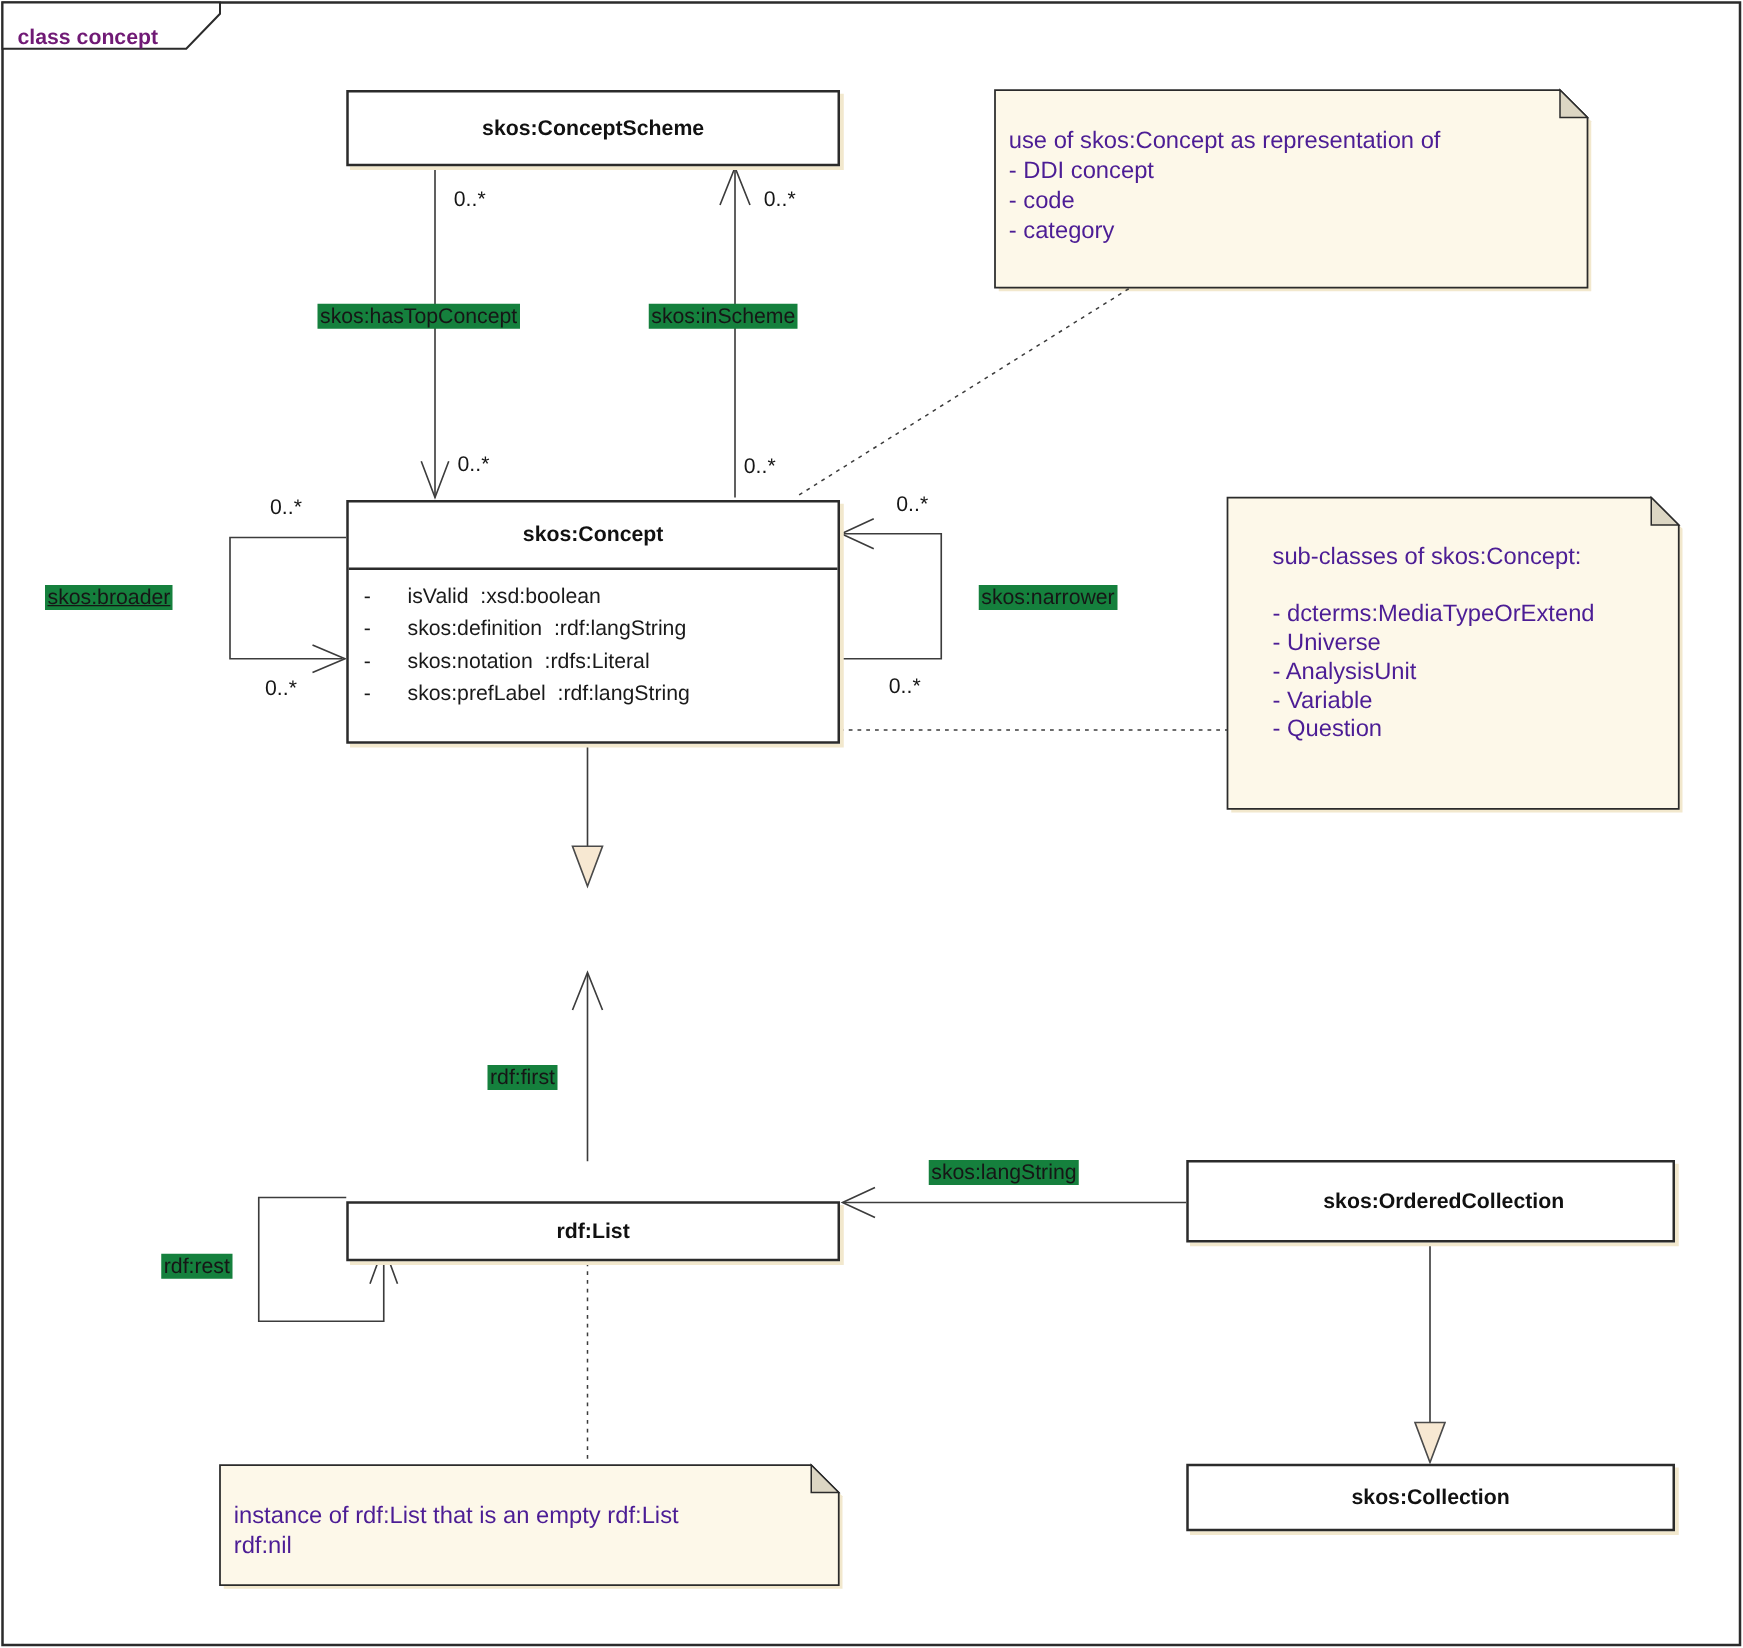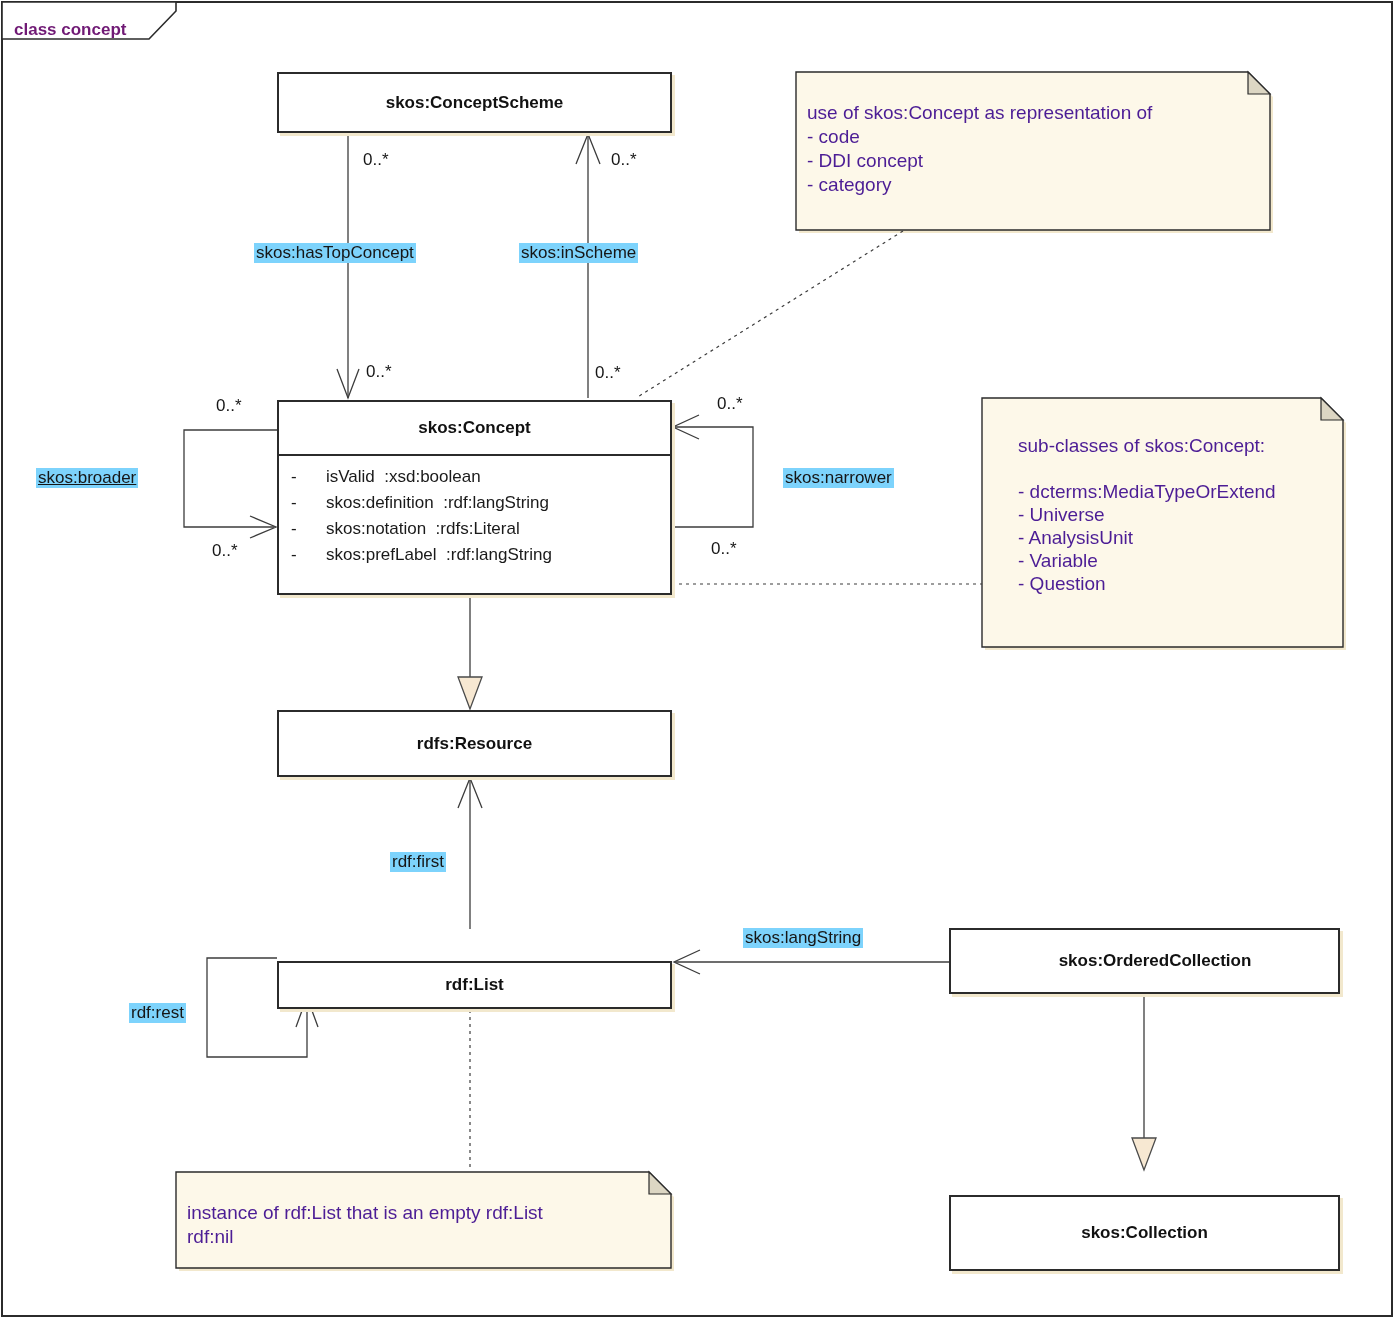--- a/index.html
+++ b/index.html
@@ -22,21 +22,21 @@
   .class-header {
     height:52px; display:flex; align-items:center; justify-content:center;
     border-bottom:2px solid #2b2b2b;
   }
   .attrs { padding:11px 0 0 9px; }
   .attr-row { display:flex; height:26px; font-size:17px; }
   .attr-vis { width:35px; padding-left:3px; }
   .attr-text { white-space:pre; }
 
   .edge-label {
-    position:absolute; font-size:17px; white-space:nowrap; background:#7dd3fc; padding:0 2px; color:#161616;
+    position:absolute; font-size:17px; white-space:nowrap; background:#15803d; padding:0 2px; color:#161616;
   }
   .mult { position:absolute; font-size:17px; white-space:nowrap; background:#fff; color:#161616; }
 
   .note-text { position:absolute; font-size:19px; color:#4c1d95; }
   .note-line { white-space:pre; min-height:23px; }
   .note-text.usage .note-line { line-height:24px; }
   .note-text.subclasses .note-line { line-height:23px;margin-left:27px; }
   .note-text.nil .note-line { line-height:24px; }
 </style>
 </head>
@@ -142,33 +142,30 @@
         <span class="attr-vis">-</span>
         <span class="attr-text">skos:notation  :rdfs:Literal</span>
       </div>
       <div class="attr-row">
         <span class="attr-vis">-</span>
         <span class="attr-text">skos:prefLabel  :rdf:langString</span>
       </div>
     </div>
   </div>
 
-  <div class="class-box single" style="left:277px; top:710px; width:395px; height:67px;">
-    <div class="class-title">rdfs:Resource</div>
-  </div>
 
   <div class="class-box single" style="left:277px; top:929px; width:395px; height:48px;margin-top:32px;">
     <div class="class-title">rdf:List</div>
   </div>
 
   <div class="class-box single" style="left:949px; top:928px; width:391px; height:66px;padding-left:21px;">
     <div class="class-title">skos:OrderedCollection</div>
   </div>
 
-  <div class="class-box single" style="left:949px; top:1171px; width:391px; height:76px;margin-top:24px;">
+  <div class="class-box single" style="left:949px; top:1171px; width:391px; height:54px;">
     <div class="class-title">skos:Collection</div>
   </div>
 
   <div class="edge-label" style="left:254px; top:243px;">skos:hasTopConcept</div>
   <div class="edge-label" style="left:519px; top:243px;">skos:inScheme</div>
   <div class="edge-label" style="left:36px; top:468px;text-decoration:underline;">skos:broader</div>
   <div class="edge-label" style="left:783px; top:468px;">skos:narrower</div>
   <div class="edge-label" style="left:390px; top:852px;">rdf:first</div>
   <div class="edge-label" style="left:129px; top:1003px;">rdf:rest</div>
   <div class="edge-label" style="left:743px; top:928px;">skos:langString</div>
@@ -177,22 +174,22 @@
   <div class="mult" style="left:611px; top:150px;">0..*</div>
   <div class="mult" style="left:366px; top:362px;">0..*</div>
   <div class="mult" style="left:595px; top:363px;">0..*</div>
   <div class="mult" style="left:216px; top:396px;">0..*</div>
   <div class="mult" style="left:212px; top:541px;">0..*</div>
   <div class="mult" style="left:717px; top:394px;">0..*</div>
   <div class="mult" style="left:711px; top:539px;">0..*</div>
 
   <div class="note-text usage" style="left:807px; top:101px;">
     <div class="note-line">use of skos:Concept as representation of</div>
+    <div class="note-line">- DDI concept</div>
     <div class="note-line">- code</div>
-    <div class="note-line">- DDI concept</div>
     <div class="note-line">- category</div>
   </div>
 
   <div class="note-text subclasses" style="left:991px; top:434px;">
     <div class="note-line">sub-classes of skos:Concept:</div>
     <div class="note-line"></div>
     <div class="note-line">- dcterms:MediaTypeOrExtend</div>
     <div class="note-line">- Universe</div>
     <div class="note-line">- AnalysisUnit</div>
     <div class="note-line">- Variable</div>

